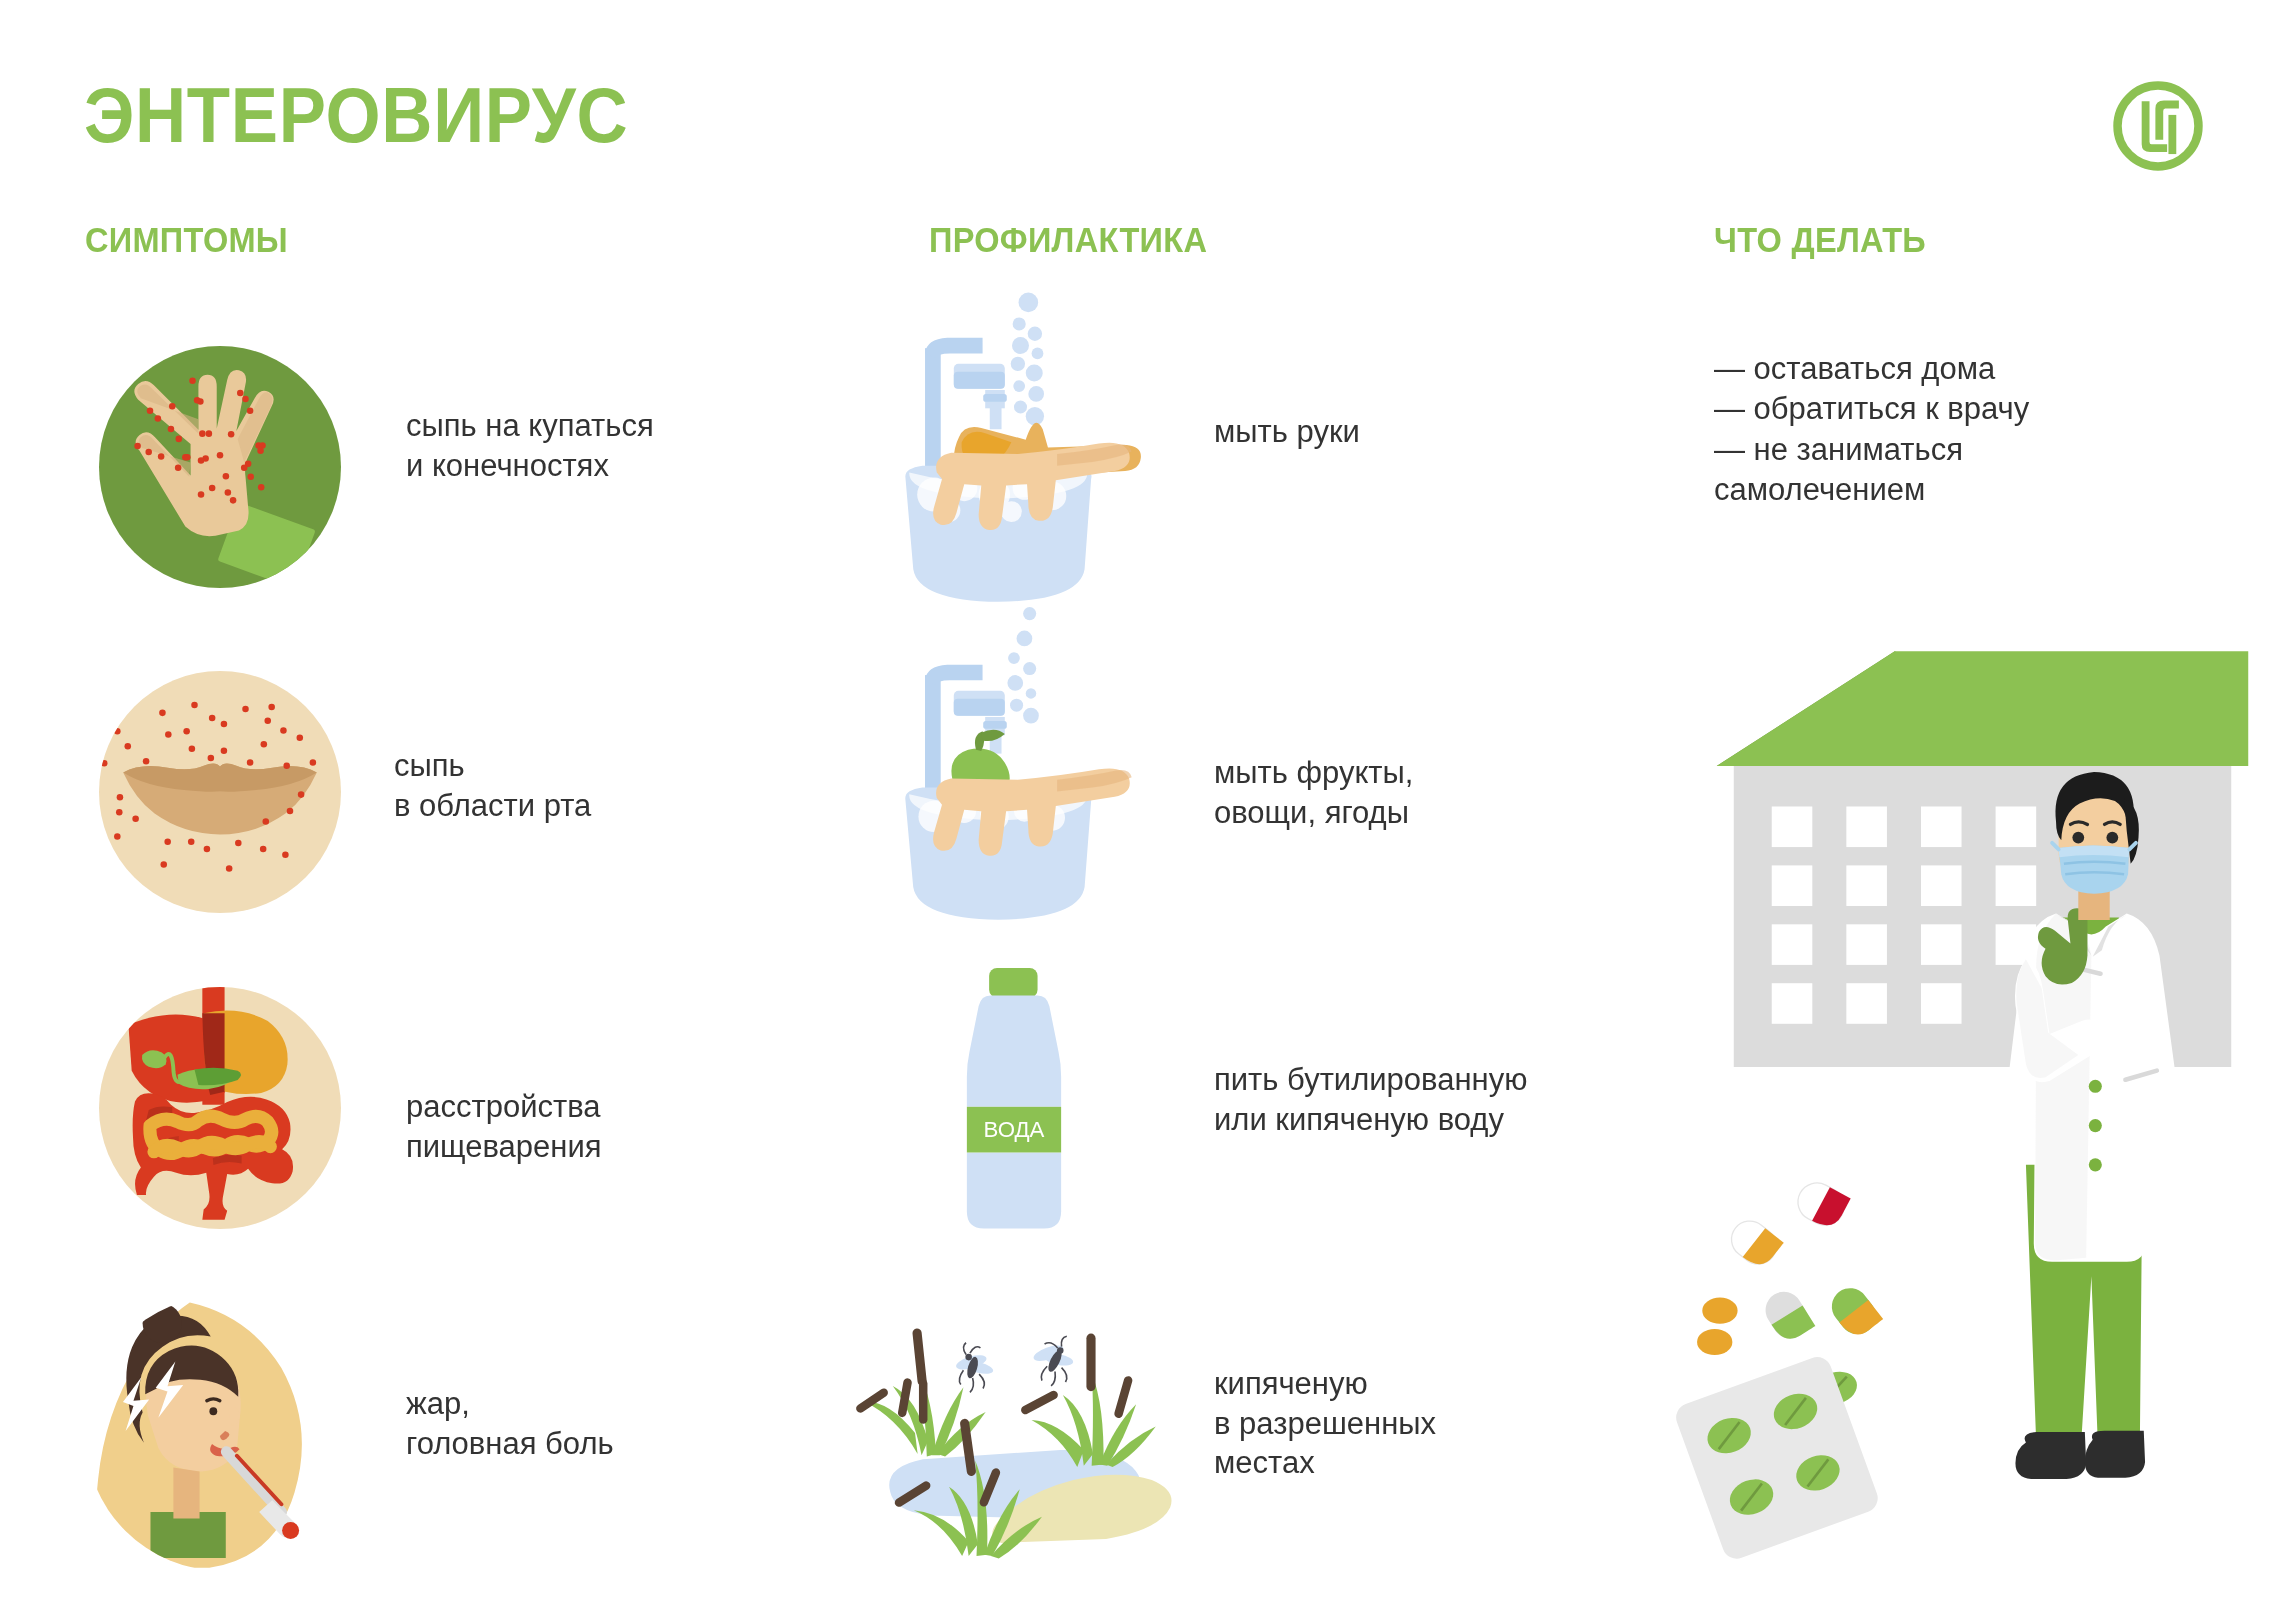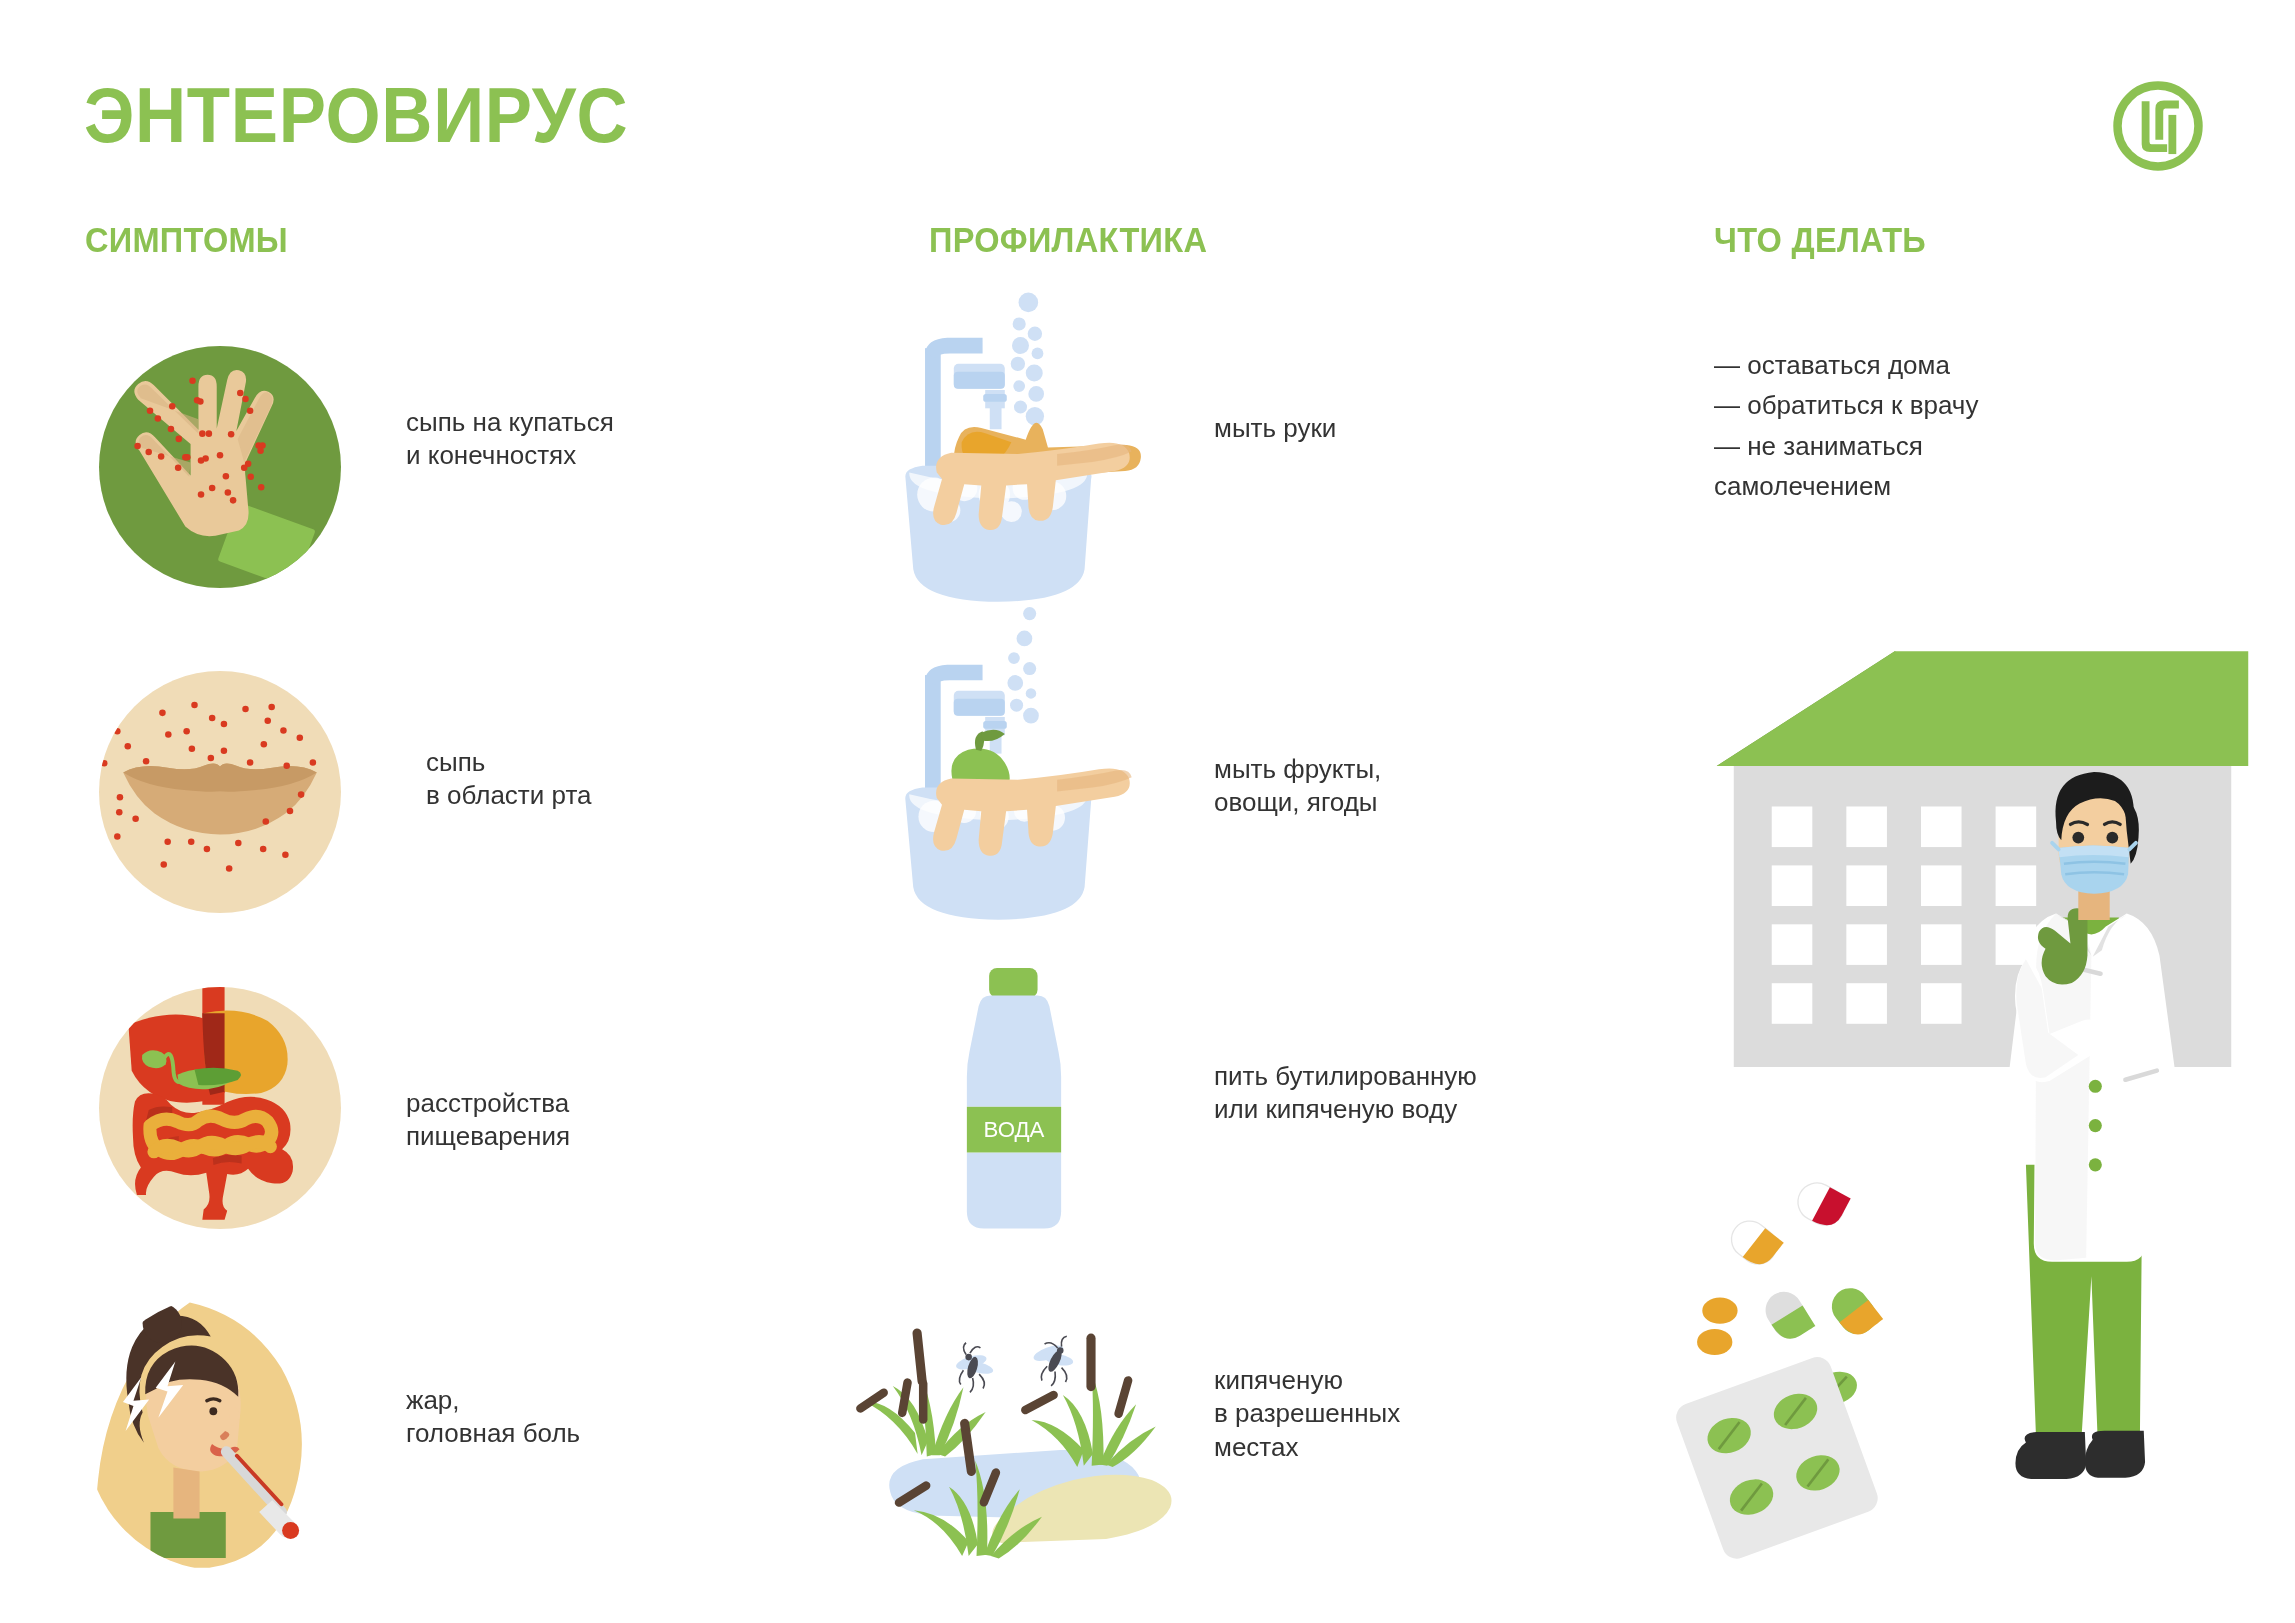--- a/index.html
+++ b/index.html
@@ -39,21 +39,21 @@
     transform: scaleX(0.93);
     transform-origin: left center;
   }
   #heading-symptoms   { left: 85px;  top: 222px; }
   #heading-prevention { left: 929px; top: 222px; }
   #heading-todo       { left: 1714px; top: 222px; }
 
   
   .body-text {
     position: absolute;
-    font-size: 26px;
+    font-size: 31px;
     line-height: 1.28;
     color: #333333;
     white-space: pre-line;
   }
 
   
   .sym-circle {
     position: absolute;
     width: 242px; height: 242px;
     border-radius: 50%;
@@ -185,21 +185,21 @@
         <circle cx="141" cy="261" r="5"></circle>
         <circle cx="165" cy="272" r="5"></circle>
       <circle cx="213" cy="263" r="5"></circle>
         <circle cx="251" cy="272" r="5"></circle>
         <circle cx="285" cy="281" r="5"></circle>
       <circle cx="99" cy="296" r="5"></circle>
         <circle cx="199" cy="302" r="5"></circle>
     </g>
   </svg>
 </div>
-<div class="body-text" style="left:426px; top:746px; width:419px;">сыпь
+<div class="body-text" style="left:394px; top:746px; width:419px;">сыпь
 в области рта</div>
 
 <div class="sym-circle" id="sym-circle-3">
   <svg viewBox="0 0 370 370" width="242" height="242">
     <rect x="158" y="0" width="34" height="180" fill="#d93a20"></rect>
     <path d="M45 58 Q105 32 160 48 Q190 57 205 92 Q215 135 190 164 Q160 180 118 176 Q70 168 50 128 Z" fill="#d93a20"></path>
     <path d="M160 40 Q215 28 258 52 Q292 78 288 118 Q283 152 248 162 Q205 168 170 152 L162 118 Z" fill="#e8a52c"></path>
     <path d="M158 40 L192 40 L192 160 L170 165 Q160 130 158 40 Z" fill="#a02818"></path>
     <path d="M66 104 Q78 92 96 100 Q106 106 102 118 Q92 128 76 122 Q64 116 66 104 Z" fill="#8cc152"></path>
     <path d="M100 108 Q112 90 114 130 Q116 150 128 144" fill="none" stroke="#8cc152" stroke-width="6"></path>

